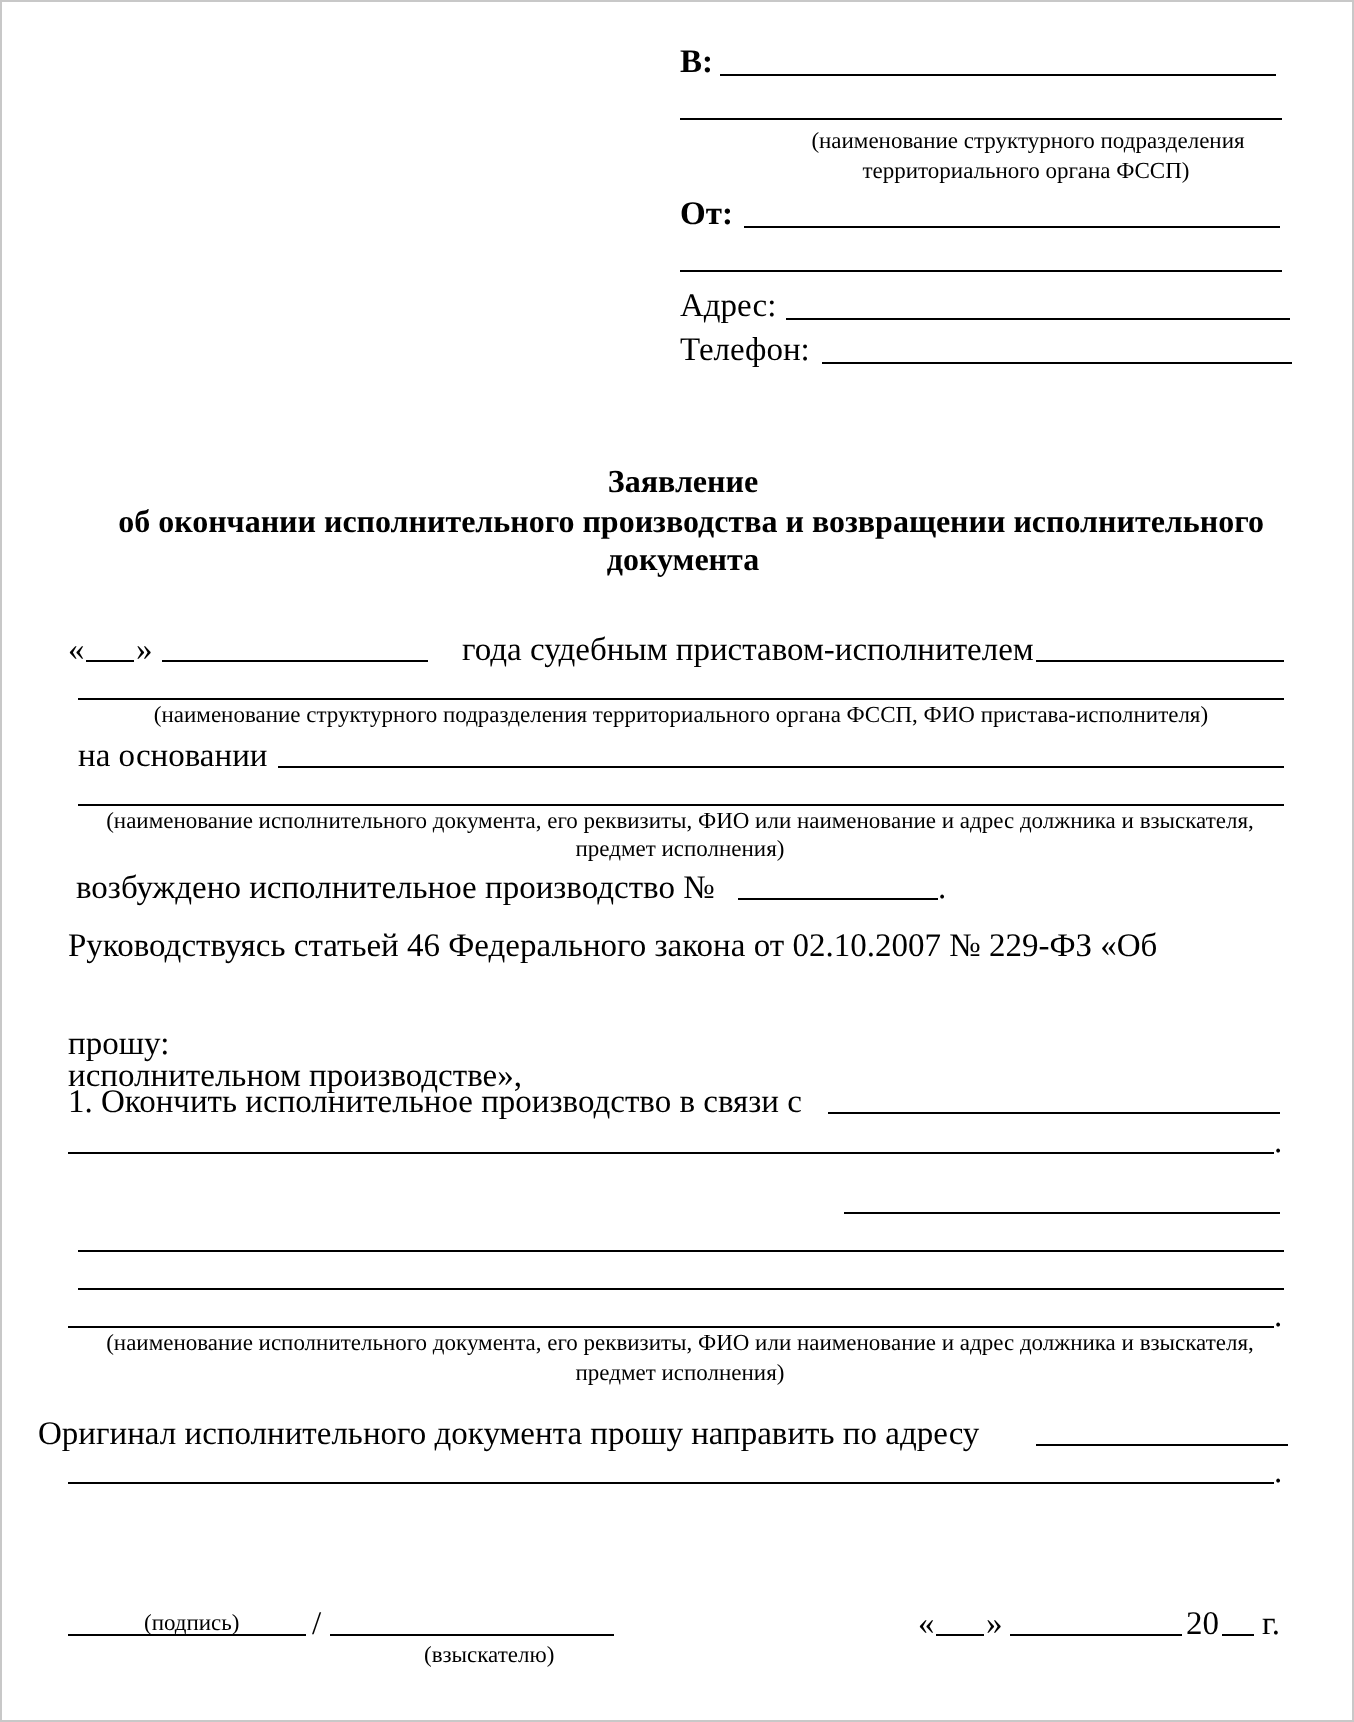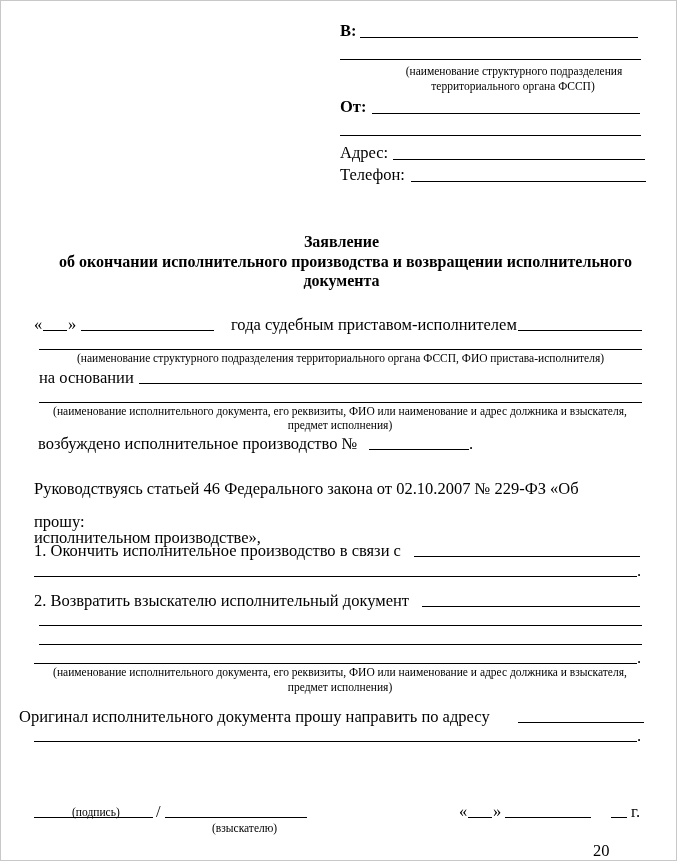--- a/index.html
+++ b/index.html
@@ -61,31 +61,30 @@
   <div class="abs t17" style="left:38px; top:367px;">на основании</div>
   <div class="line" style="left:138px; width:503px; top:382px;"></div>
   <div class="line" style="left:38px; width:603px; top:401px;"></div>
   <div class="abs small center" style="left:33px; width:612px; top:403px;">(наименование исполнительного документа, его реквизиты, ФИО или наименование и адрес должника и взыскателя,</div>
   <div class="abs small center" style="left:33px; width:612px; top:417px;">предмет исполнения)</div>
 
   <div class="abs t17" style="left:37px; top:433px;">возбуждено исполнительное производство №</div>
   <div class="line" style="left:368px; width:100px; top:448px;"></div>
   <div class="abs t17" style="left:468px; top:433px;">.</div>
 
-  <div class="abs t17" style="left:33px; top:462px;margin-top:16px;">Руководствуясь статьей 46 Федерального закона от 02.10.2007 № 229-ФЗ «Об</div>
+  <div class="abs t17" style="left:33px; top:462px;">Руководствуясь статьей 46 Федерального закона от 02.10.2007 № 229-ФЗ «Об</div>
   <div class="abs t17" style="left:33px; top:483px;margin-top:44px;">исполнительном производстве»,</div>
 
   <div class="abs t17" style="left:33px; top:511px;">прошу:</div>
 
   <div class="abs t17" style="left:33px; top:540px;">1. Окончить исполнительное производство в связи с</div>
   <div class="line" style="left:413px; width:226px; top:555px;"></div>
   <div class="line" style="left:33px; width:603px; top:575px;"></div>
   <div class="abs t17" style="left:636px; top:560px;">.</div>
 
-  <div class="abs t17" style="left:33px; top:590px;">2. Возвратить взыскателю исполнительный документ</div>
   <div class="line" style="left:421px; width:218px; top:605px;"></div>
   <div class="line" style="left:38px; width:603px; top:624px;"></div>
   <div class="line" style="left:38px; width:603px; top:643px;"></div>
   <div class="line" style="left:33px; width:603px; top:662px;"></div>
   <div class="abs t17" style="left:636px; top:647px;">.</div>
   <div class="abs small center" style="left:33px; width:612px; top:664px;">(наименование исполнительного документа, его реквизиты, ФИО или наименование и адрес должника и взыскателя,</div>
   <div class="abs small center" style="left:33px; width:612px; top:679px;">предмет исполнения)</div>
 
   <div class="abs t17" style="left:18px; top:706px;">Оригинал исполнительного документа прошу направить по адресу</div>
   <div class="line" style="left:517px; width:126px; top:721px;"></div>
@@ -95,17 +94,17 @@
   <div class="line" style="left:33px; width:119px; top:816px;"></div>
   <div class="abs t17" style="left:155px; top:801px;">/</div>
   <div class="line" style="left:164px; width:142px; top:816px;"></div>
   <div class="abs small" style="left:71px; top:804px;">(подпись)</div>
   <div class="abs small" style="left:211px; top:820px;">(взыскателю)</div>
 
   <div class="abs t17" style="left:458px; top:801px;">«</div>
   <div class="line" style="left:467px; width:24px; top:816px;"></div>
   <div class="abs t17" style="left:492px; top:801px;">»</div>
   <div class="line" style="left:504px; width:86px; top:816px;"></div>
-  <div class="abs t17" style="left:592px; top:840px;">20</div>
+  <div class="abs t17" style="left:592px; top:801px;">20</div>
   <div class="line" style="left:610px; width:16px; top:816px;"></div>
   <div class="abs t17" style="left:630px; top:801px;">г.</div>
 
 </div>
 
 </body></html>

